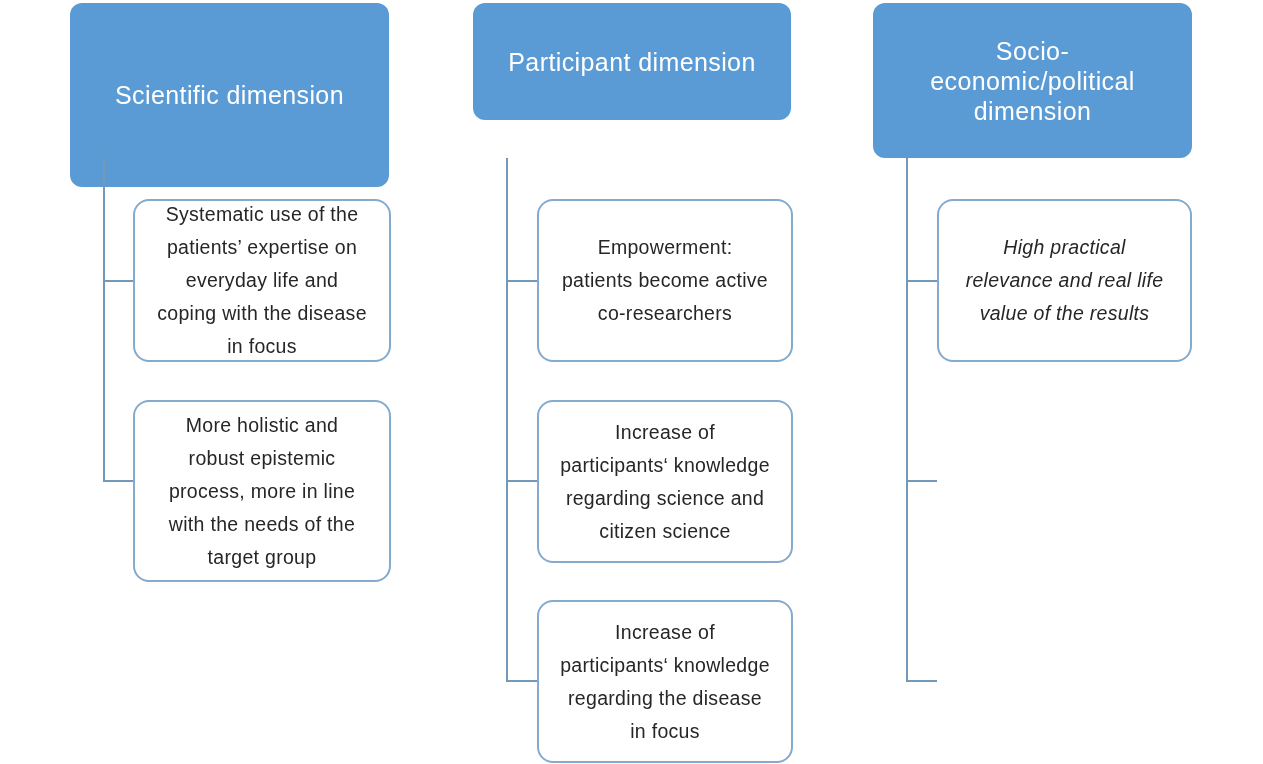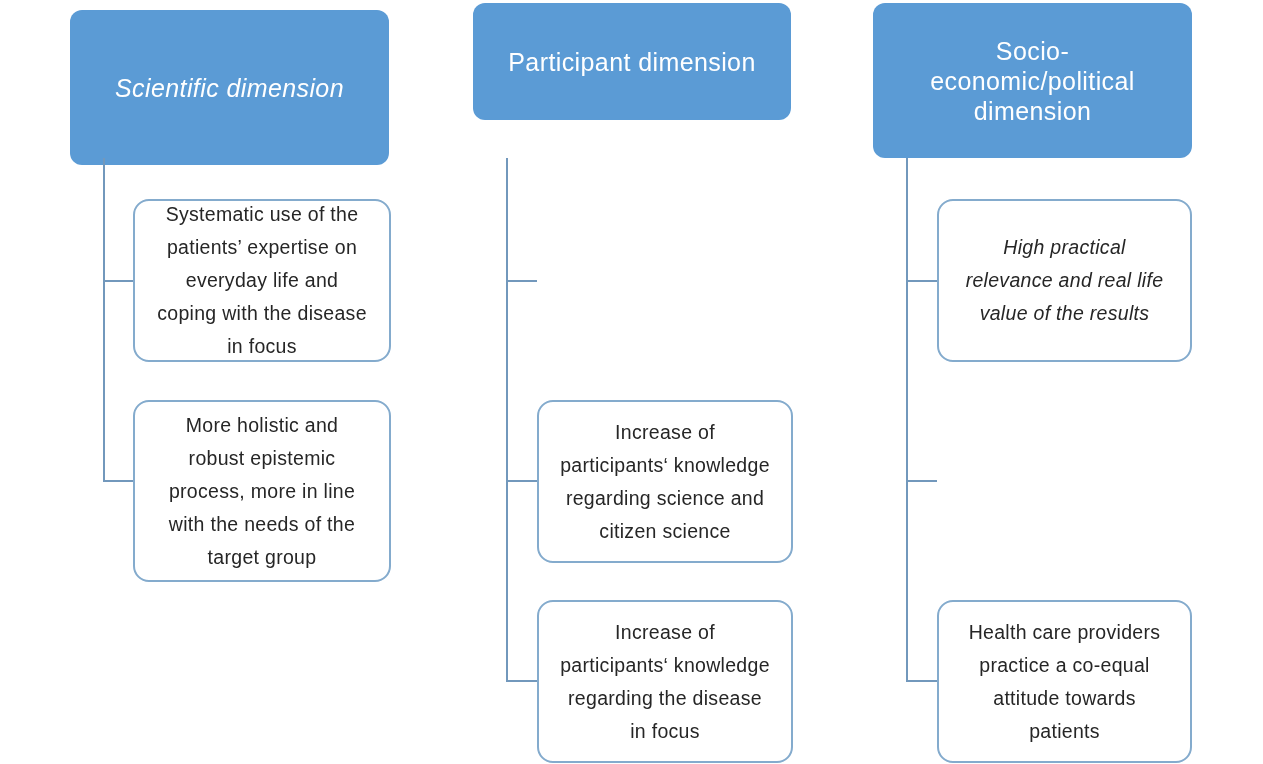--- a/index.html
+++ b/index.html
@@ -42,21 +42,21 @@
     font-size:19.5px;
     letter-spacing:0.3px;
     line-height:33px;
     white-space:pre-line;
     padding:4px 6px;
   }
   .vline{position:absolute;width:2px;background:var(--connector);}
   .hline{position:absolute;height:2px;background:var(--connector);}
 
   
-  .c1-header{left:70px;top:10px;width:319px;height:155px;font-style:italic;}
+  .c1-header{left:70px;top:3px;width:319px;height:184px;}
   .c1-item0{left:133px;top:199px;width:258px;height:163px;}
   .c1-item1{left:133px;top:400px;width:258px;height:182px;}
   .c1-vline{left:103px;top:158px;height:324px;}
   .c1-hline0{left:103px;top:280px;width:30px;}
   .c1-hline1{left:103px;top:480px;width:30px;}
 
   
   .c2-header{left:473px;top:3px;width:318px;height:117px;}
   .c2-item0{left:537px;top:199px;width:256px;height:163px;}
   .c2-item1{left:537px;top:400px;width:256px;height:163px;}
@@ -94,37 +94,36 @@
 robust epistemic
 process, more in line
 with the needs of the
 target group</div>
 
   <div class="header-box c2-header">Participant dimension</div>
   <div class="vline c2-vline"></div>
   <div class="hline c2-hline0"></div>
   <div class="hline c2-hline1"></div>
   <div class="hline c2-hline2"></div>
+  <div class="child-box c2-item0">Empowerment:
+patients become active
+co-researchers</div>
   <div class="child-box c2-item1">Increase of
 participants‘ knowledge
 regarding science and
 citizen science</div>
   <div class="child-box c2-item2">Increase of
 participants‘ knowledge
 regarding the disease
 in focus</div>
 
   <div class="header-box c3-header">Socio-
 economic/political
 dimension</div>
   <div class="vline c3-vline"></div>
   <div class="hline c3-hline0"></div>
   <div class="hline c3-hline1"></div>
   <div class="hline c3-hline2"></div>
   <div class="child-box c3-item0">High practical
 relevance and real life
 value of the results</div>
-  <div class="child-box c3-item2">Health care providers
-practice a co-equal
-attitude towards
-patients</div>
 
 </div>
 
 </body></html>

